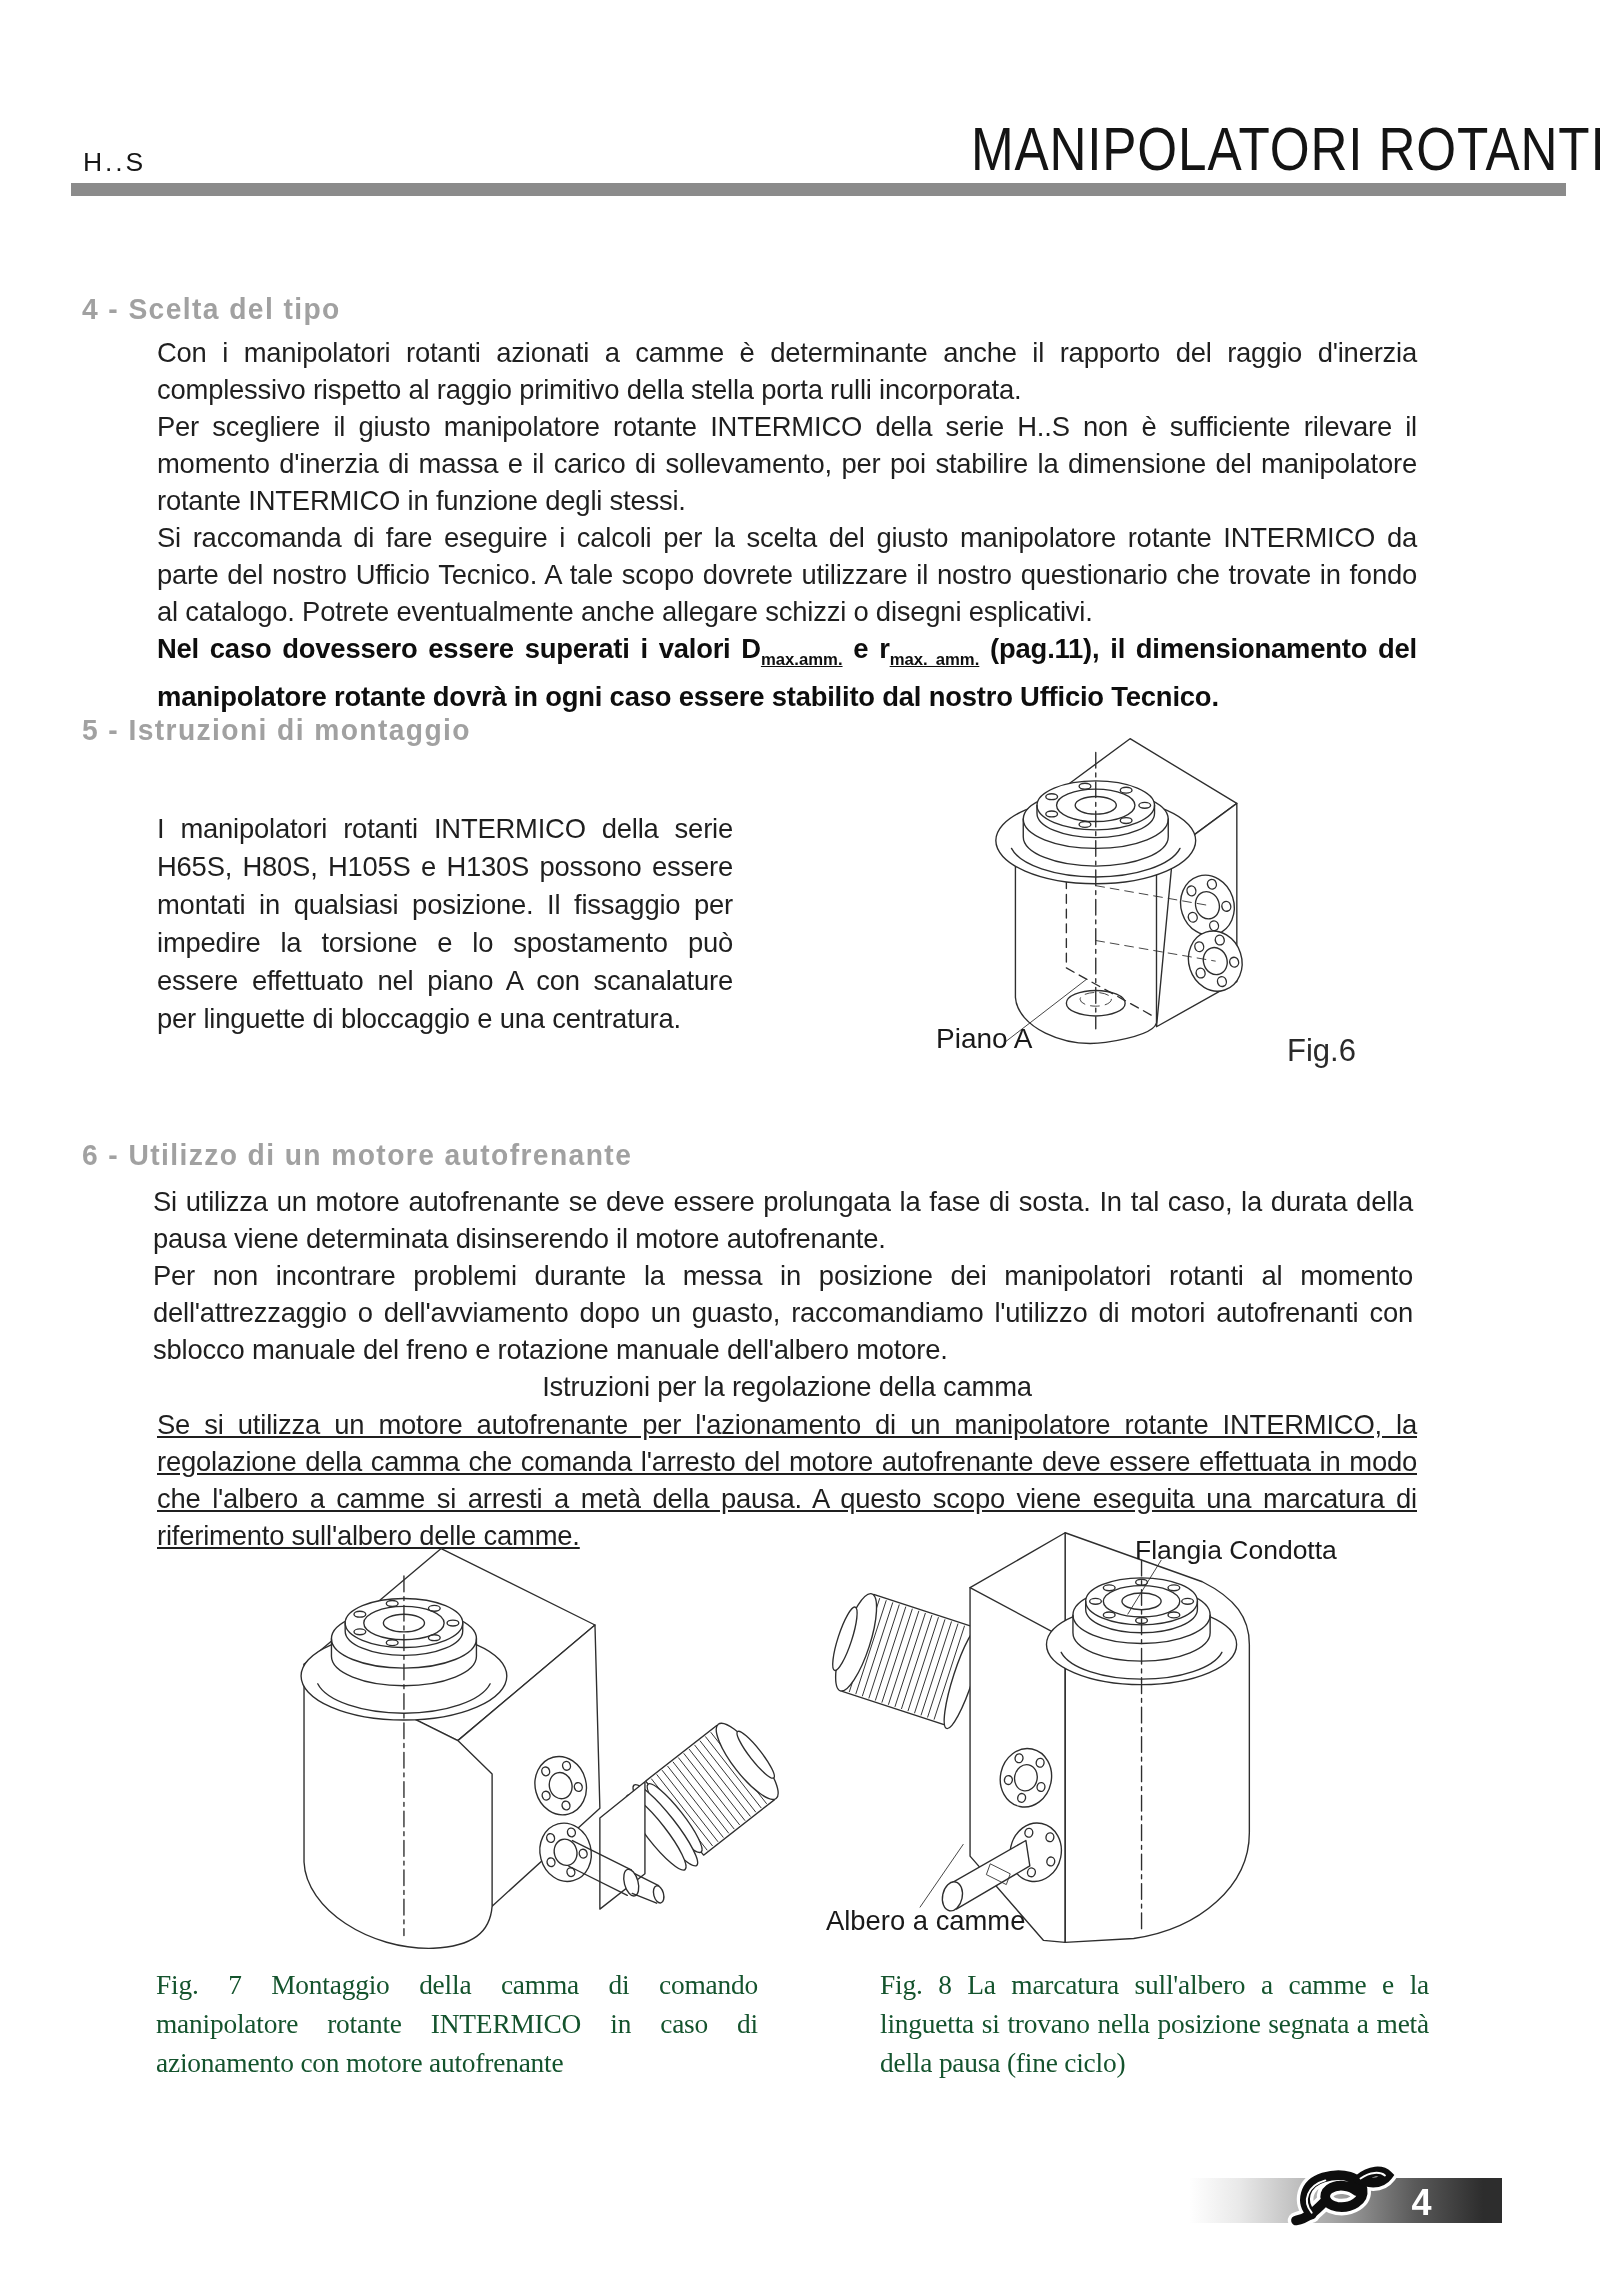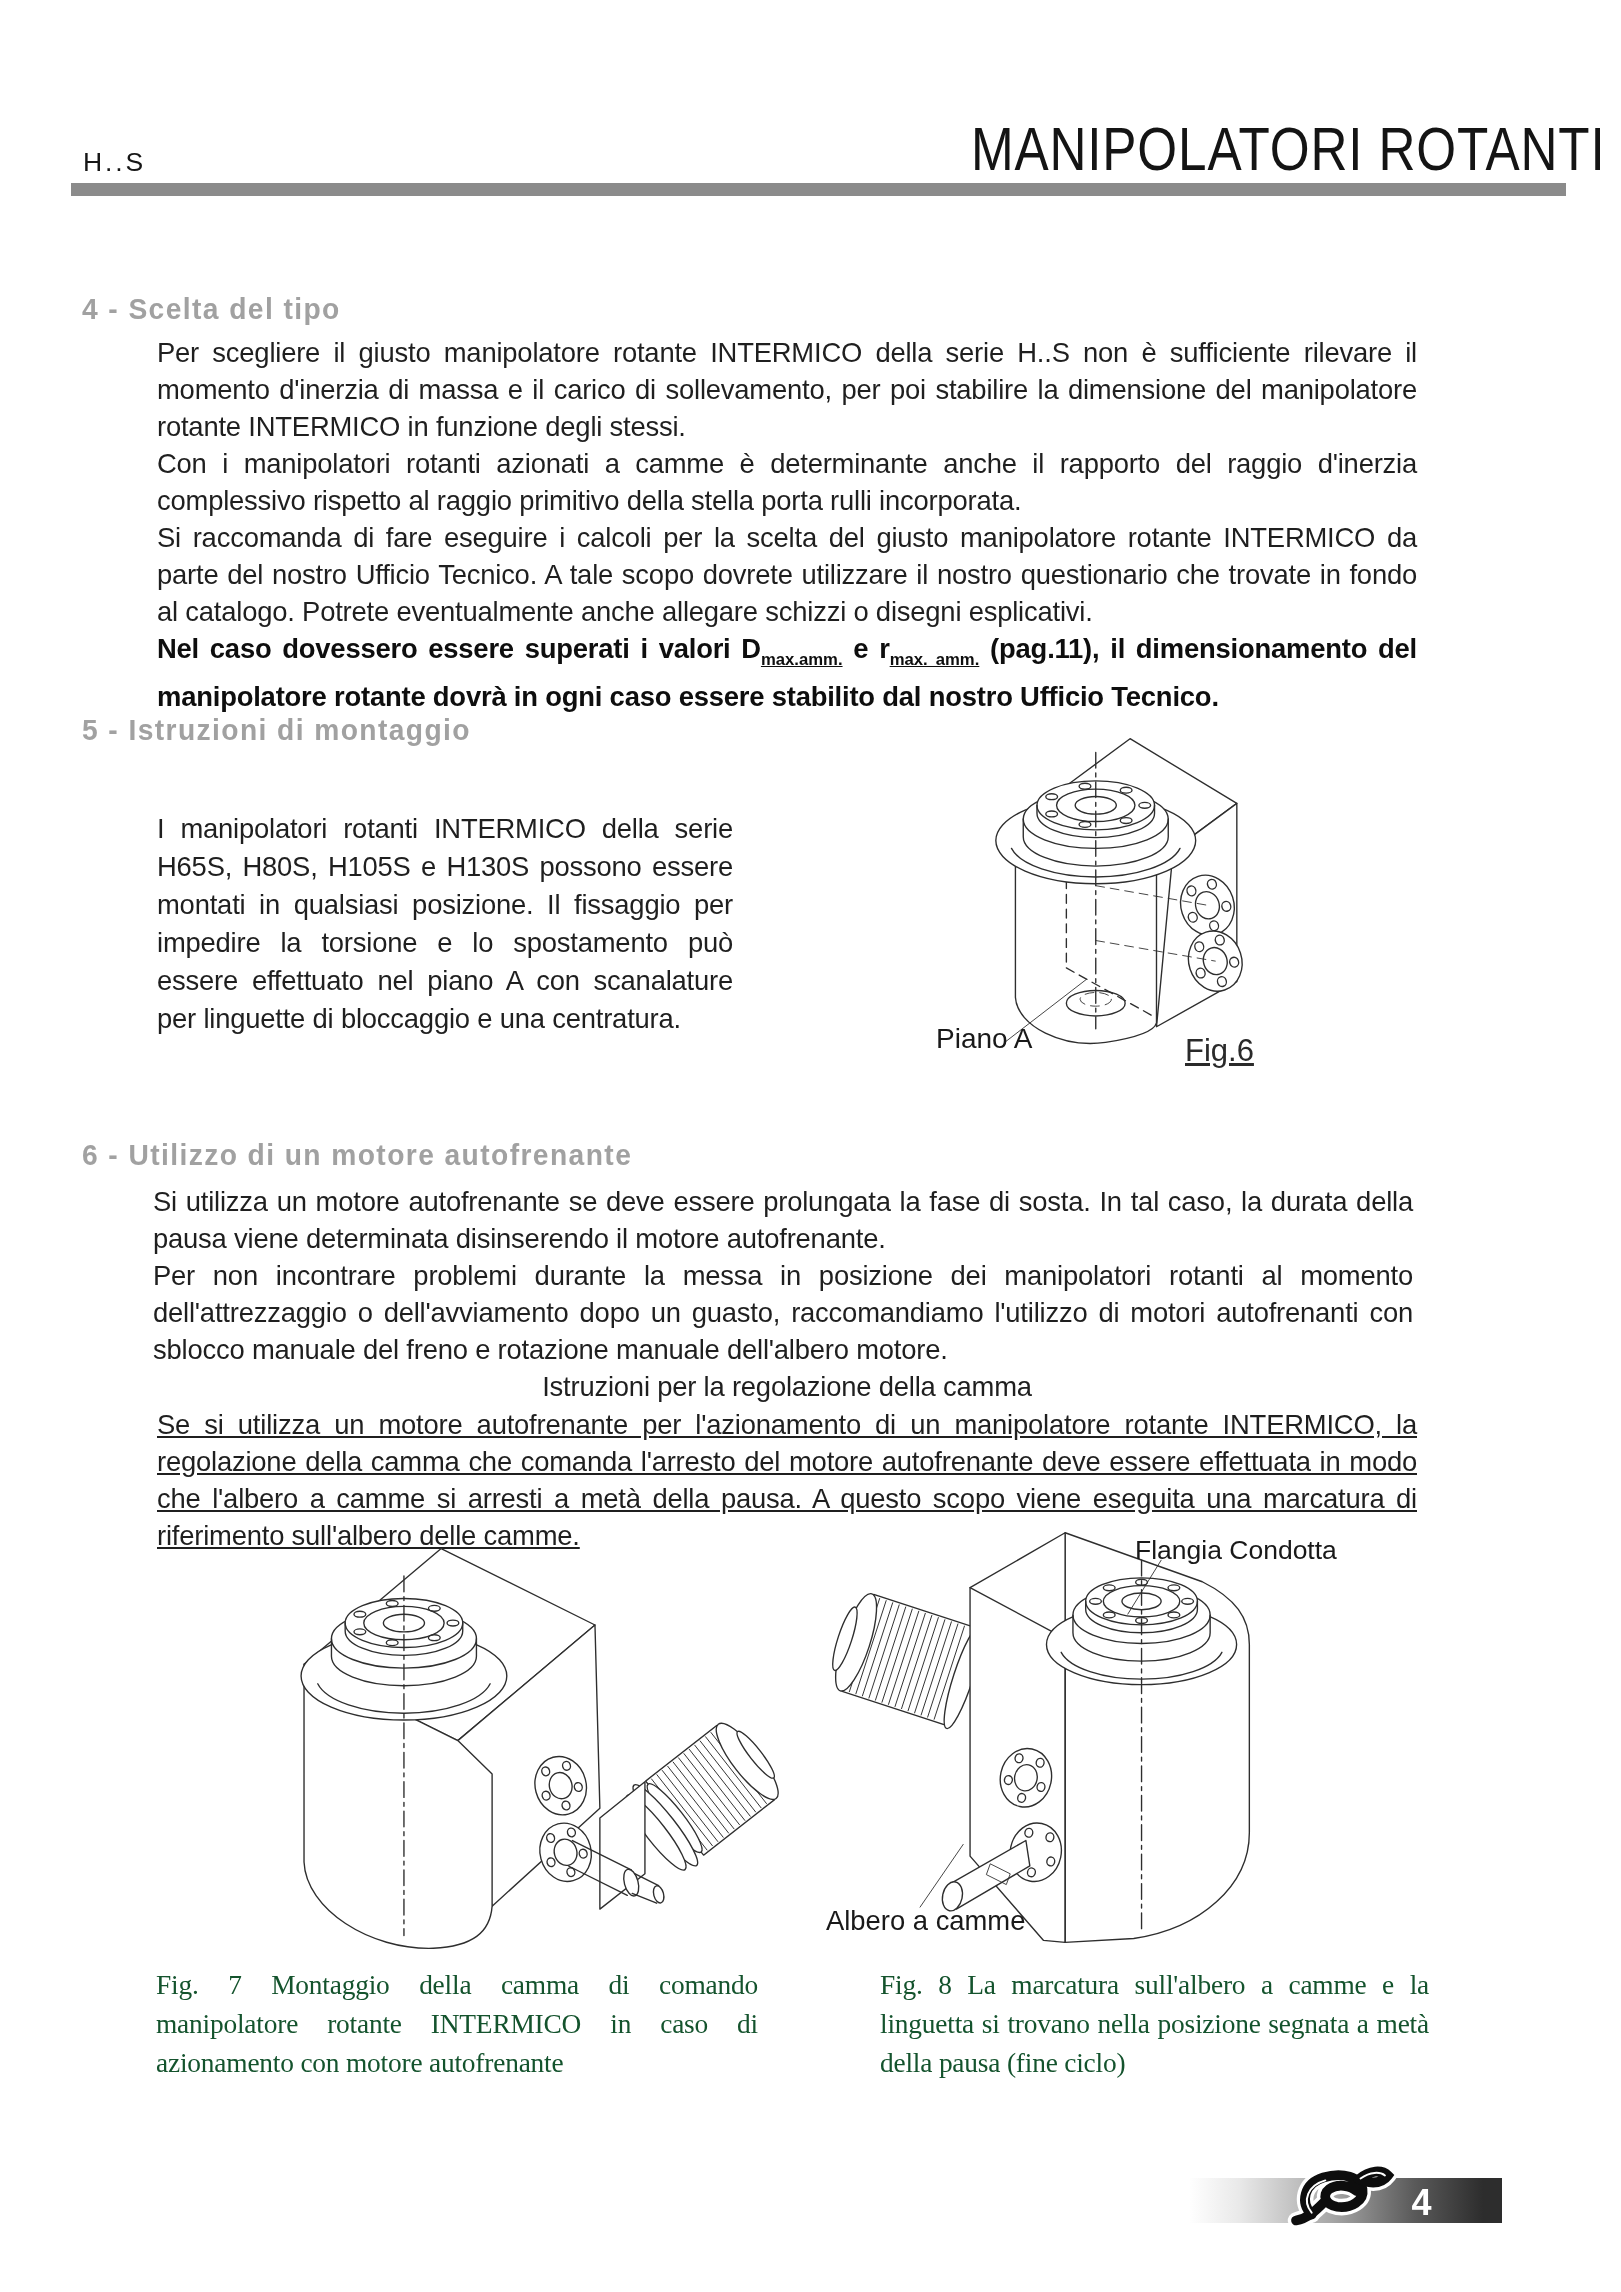--- a/index.html
+++ b/index.html
@@ -33,22 +33,22 @@
 
 <div id="page">
 
   <div class="abs model-code" style="left:83px;top:147px;">H..S</div>
   <div class="abs doc-title" style="right:56px;top:114px;">MANIPOLATORI ROTANTI</div>
   <div class="abs header-bar" style="left:71px;top:183px;width:1495px;height:12.7px;"></div>
 
   <div class="abs heading" style="left:82px;top:292px;">4 - Scelta del tipo</div>
 
   <div class="abs body-text" style="left:157px;top:334px;width:1260px;">
+    <p>Con i manipolatori rotanti azionati a camme è determinante anche il rapporto del raggio d'inerzia complessivo rispetto al raggio primitivo della stella porta rulli incorporata.</p>
     <p>Per scegliere il giusto manipolatore rotante INTERMICO della serie H..S non è sufficiente rilevare il momento d'inerzia di massa e il carico di sollevamento, per poi stabilire la dimensione del manipolatore rotante INTERMICO in funzione degli stessi.</p>
-    <p>Con i manipolatori rotanti azionati a camme è determinante anche il rapporto del raggio d'inerzia complessivo rispetto al raggio primitivo della stella porta rulli incorporata.</p>
     <p>Si raccomanda di fare eseguire i calcoli per la scelta del giusto manipolatore rotante INTERMICO da parte del nostro Ufficio Tecnico. A tale scopo dovrete utilizzare il nostro questionario che trovate in fondo al catalogo. Potrete eventualmente anche allegare schizzi o disegni esplicativi.</p>
     <p class="bold-par"><span>Nel caso dovessero essere superati i valori D</span><span class="subscr">max.amm.</span><span> e r</span><span class="subscr">max. amm.</span><span> (pag.11), il dimensionamento del manipolatore rotante dovrà in ogni caso essere stabilito dal nostro Ufficio Tecnico.</span></p>
   </div>
 
   <div class="abs heading" style="left:82px;top:713px;">5 - Istruzioni di montaggio</div>
 
   <div class="abs body-text narrow" style="left:157px;top:810px;width:576px;">
     <p>I manipolatori rotanti INTERMICO della serie H65S, H80S, H105S e H130S possono essere montati in qualsiasi posizione. Il fissaggio per impedire la torsione e lo spostamento può essere effettuato nel piano A con scanalature per linguette di bloccaggio e una centratura.</p>
   </div>
 
@@ -100,21 +100,21 @@
     <path class="dash thin" d="M258,166 L372,186"></path>
     <path class="dash thin" d="M258,222 L380,243"></path>
 
     <ellipse cx="258" cy="286" rx="30" ry="13"></ellipse>
     <ellipse class="dash thin" cx="258" cy="282" rx="16" ry="7"></ellipse>
 
     <path class="thin" d="M165,326 L248,262"></path>
   </svg>
 
   <div class="abs draw-label" style="left:936px;top:1023px;font-size:28px;">Piano A</div>
-  <div class="abs fig-tag" style="left:1185px;top:1033px;text-decoration:underline;">Fig.6</div>
+  <div class="abs fig-tag" style="left:1287px;top:1033px;">Fig.6</div>
 
   <div class="abs heading" style="left:82px;top:1138px;">6 - Utilizzo di un motore autofrenante</div>
 
   <div class="abs body-text" style="left:153px;top:1183px;width:1260px;line-height:37px;">
     <p>Si utilizza un motore autofrenante se deve essere prolungata la fase di sosta. In tal caso, la durata della pausa viene determinata disinserendo il motore autofrenante.</p>
     <p>Per non incontrare problemi durante la messa in posizione dei manipolatori rotanti al momento dell'attrezzaggio o dell'avviamento dopo un guasto, raccomandiamo l'utilizzo di motori autofrenanti con sblocco manuale del freno e rotazione manuale dell'albero motore.</p>
   </div>
 
   <div class="abs body-text" style="left:157px;top:1368px;width:1260px;line-height:37px;text-align:center;">Istruzioni per la regolazione della camma</div>
   <div class="abs body-text" style="left:157px;top:1406px;width:1260px;line-height:37px;text-decoration:underline;">

